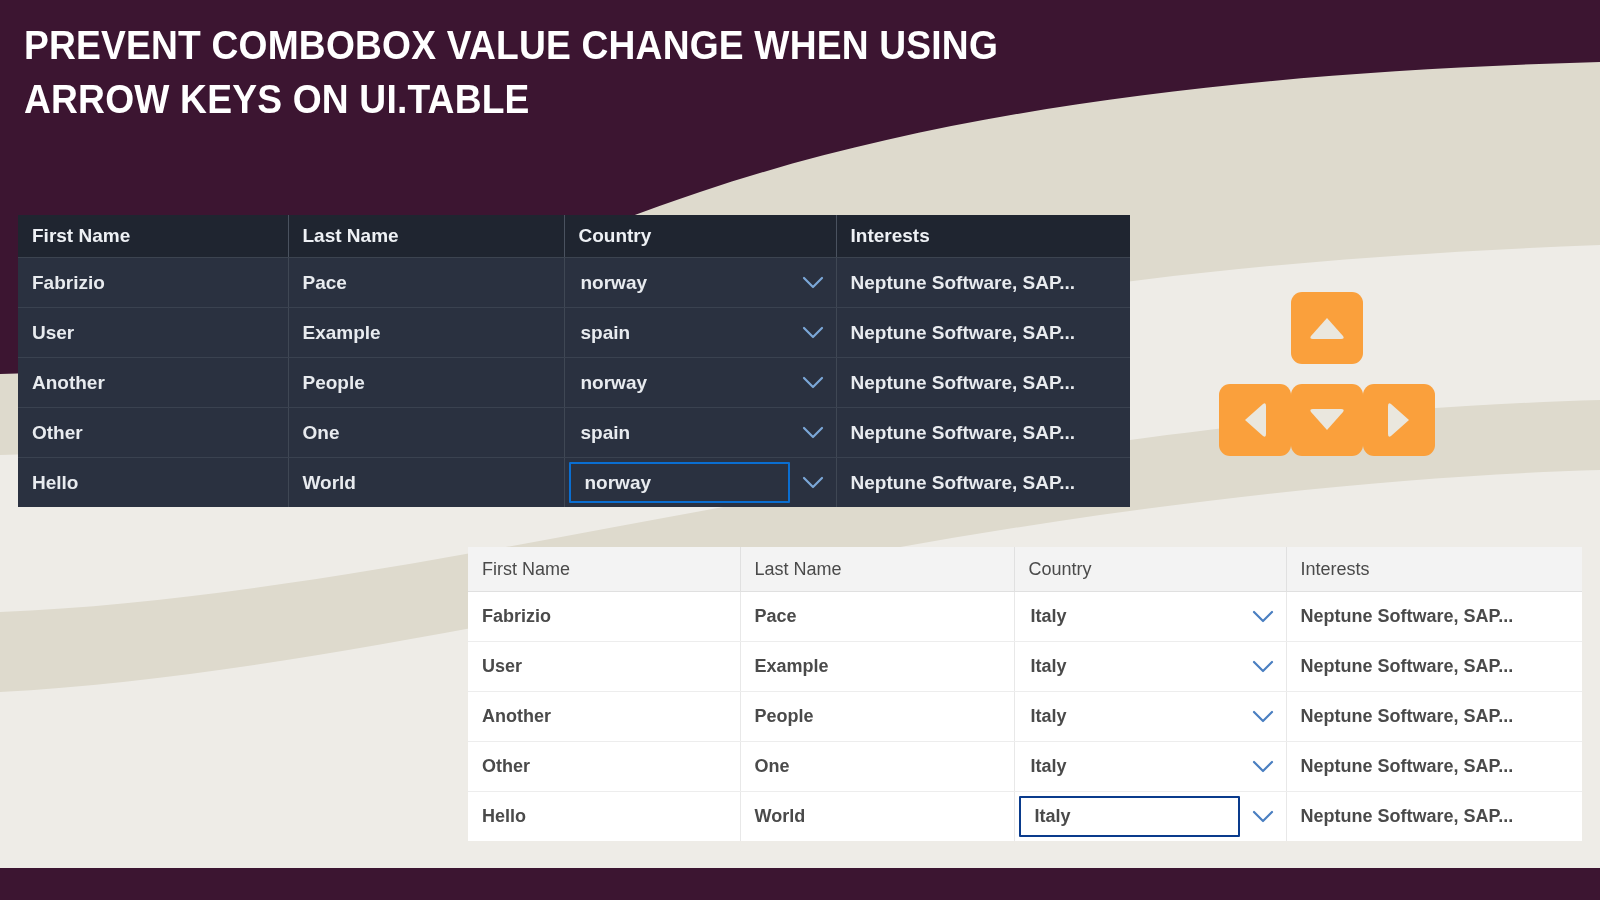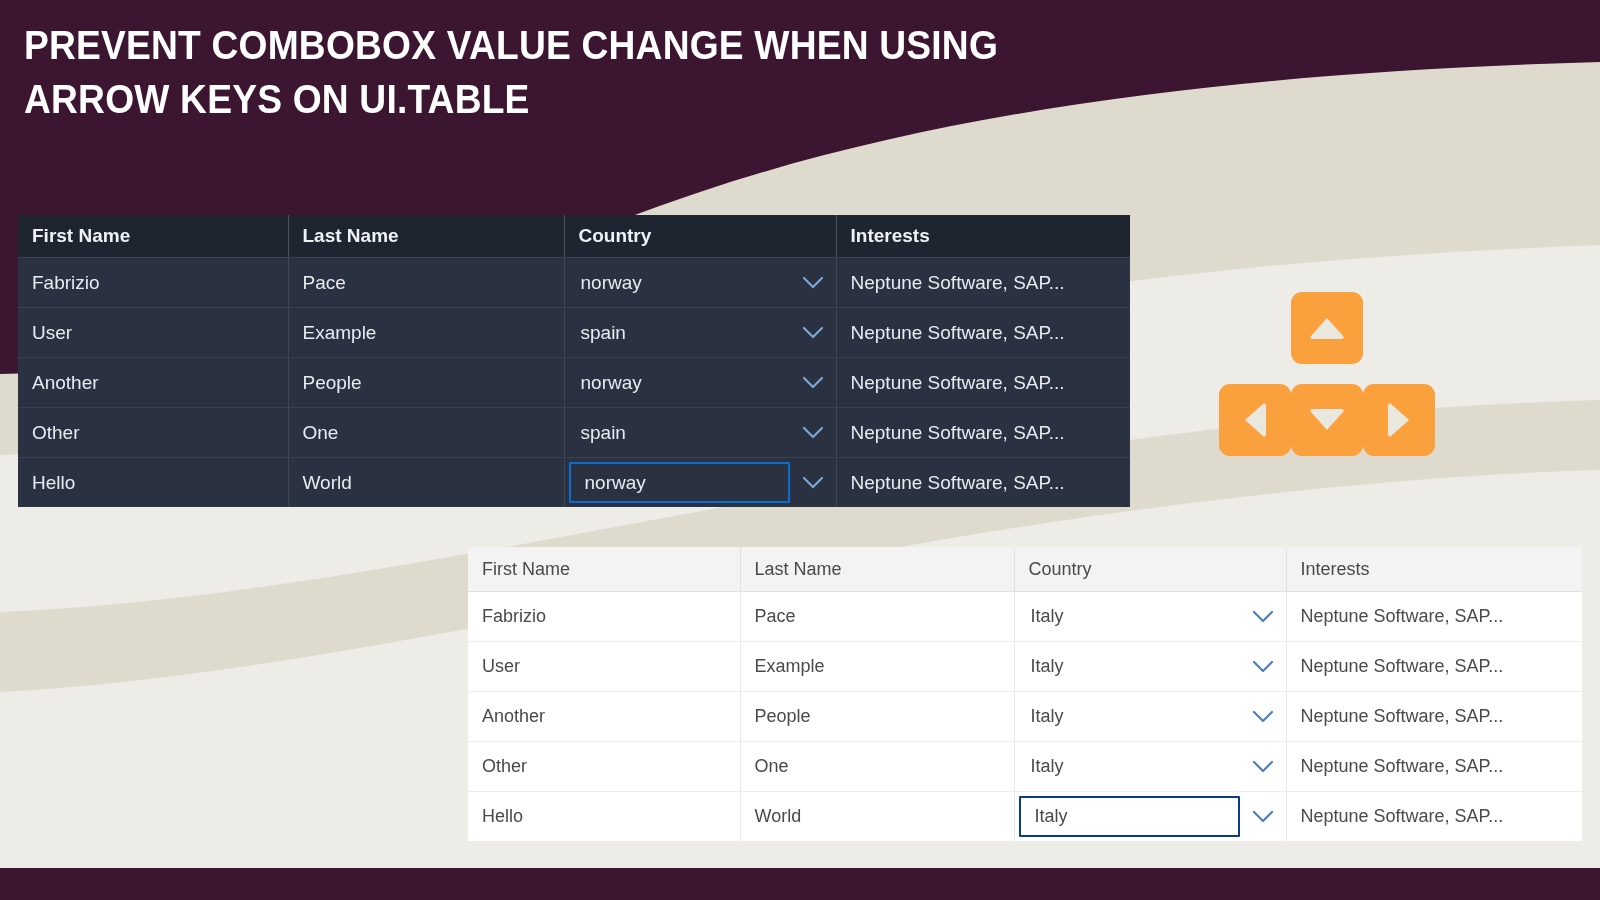--- a/index.html
+++ b/index.html
@@ -46,21 +46,21 @@
   .tbl {
     position: absolute;
     border-collapse: collapse;
     table-layout: fixed;
     z-index: 6;
     border-radius: 19px;
   }
   .tbl td, .tbl th {
     padding: 0 14px;
     text-align: left;
-    font-weight: normal;
+    font-weight: bold;
     vertical-align: middle;
     overflow: hidden;
     white-space: nowrap;
   }
 
   
   #dark-table {
     left: 18px;
     top: 215px;
     width: 1112px;

